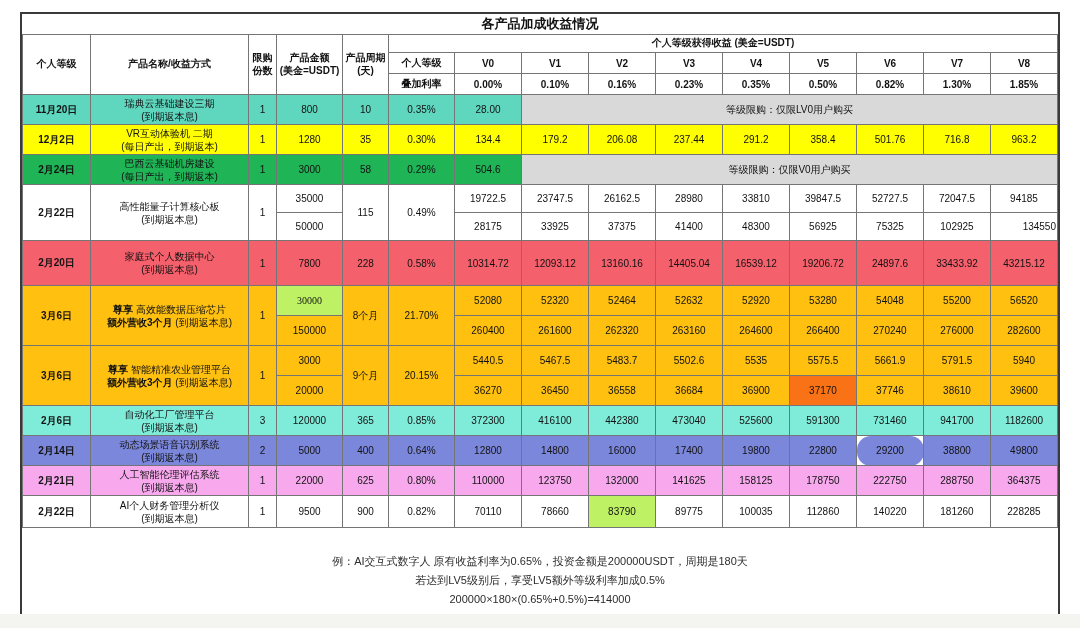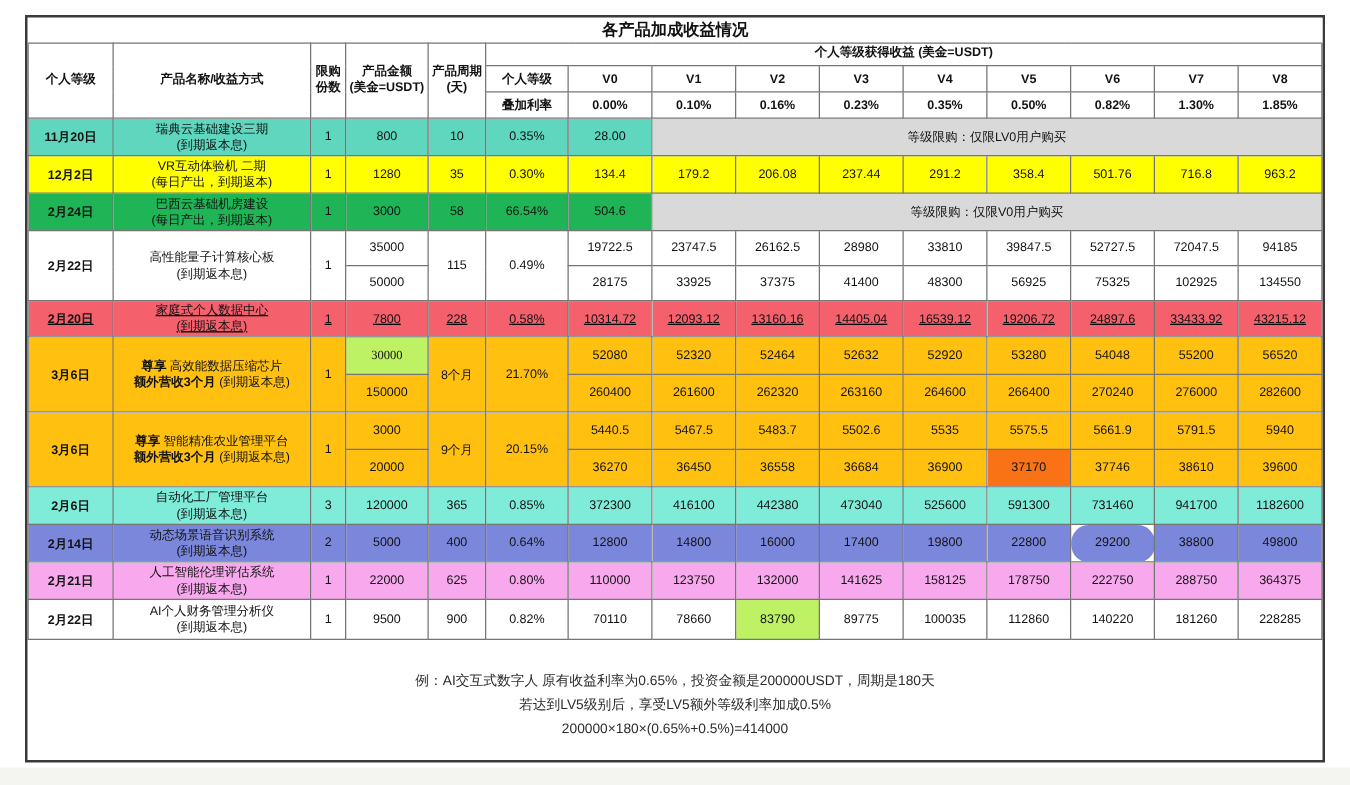--- a/index.html
+++ b/index.html
@@ -108,21 +108,21 @@
           </tr>
           <tr style="height: 30px;">
             <td class="c-date" style="background: rgb(31, 180, 85);">2月24日</td>
             <td class="name-cell" style="background: rgb(31, 180, 85);">
               <div><span>巴西云基础机房建设</span></div>
               <div><span>(每日产出，到期返本)</span></div>
             </td>
             <td style="background: rgb(31, 180, 85);">1</td>
             <td style="background: rgb(31, 180, 85);">3000</td>
             <td style="background: rgb(31, 180, 85);">58</td>
-            <td style="background: rgb(31, 180, 85);">66.54%</td>
+            <td style="background: rgb(31, 180, 85);">0.29%</td>
             <td style="background: rgb(31, 180, 85);">504.6</td>
             <td colspan="8" class="c-restricted">等级限购：仅限V0用户购买</td>
           </tr>
           <tr style="height: 28px;">
             <td rowspan="2" class="c-date" style="background: rgb(255, 255, 255);">2月22日</td>
             <td rowspan="2" class="name-cell" style="background: rgb(255, 255, 255);">
               <div><span>高性能量子计算核心板</span></div>
               <div><span>(到期返本息)</span></div>
             </td>
             <td rowspan="2" style="background: rgb(255, 255, 255);">1</td>
@@ -142,23 +142,23 @@
           <tr style="height: 28px;">
             <td style="background: rgb(255, 255, 255);">50000</td>
             <td style="background: rgb(255, 255, 255);">28175</td>
             <td style="background: rgb(255, 255, 255);">33925</td>
             <td style="background: rgb(255, 255, 255);">37375</td>
             <td style="background: rgb(255, 255, 255);">41400</td>
             <td style="background: rgb(255, 255, 255);">48300</td>
             <td style="background: rgb(255, 255, 255);">56925</td>
             <td style="background: rgb(255, 255, 255);">75325</td>
             <td style="background: rgb(255, 255, 255);">102925</td>
-            <td style="background: rgb(255, 255, 255);">134550</td>
-          </tr>
-          <tr style="height: 29px; text-decoration: underline;">
+            <td style="background: rgb(255, 255, 255); text-align: right;">134550</td>
+          </tr>
+          <tr style="height: 45px;">
             <td class="c-date" style="background: rgb(244, 96, 108);">2月20日</td>
             <td class="name-cell" style="background: rgb(244, 96, 108);">
               <div><span>家庭式个人数据中心</span></div>
               <div><span>(到期返本息)</span></div>
             </td>
             <td style="background: rgb(244, 96, 108);">1</td>
             <td style="background: rgb(244, 96, 108);">7800</td>
             <td style="background: rgb(244, 96, 108);">228</td>
             <td style="background: rgb(244, 96, 108);">0.58%</td>
             <td style="background: rgb(244, 96, 108);">10314.72</td>

